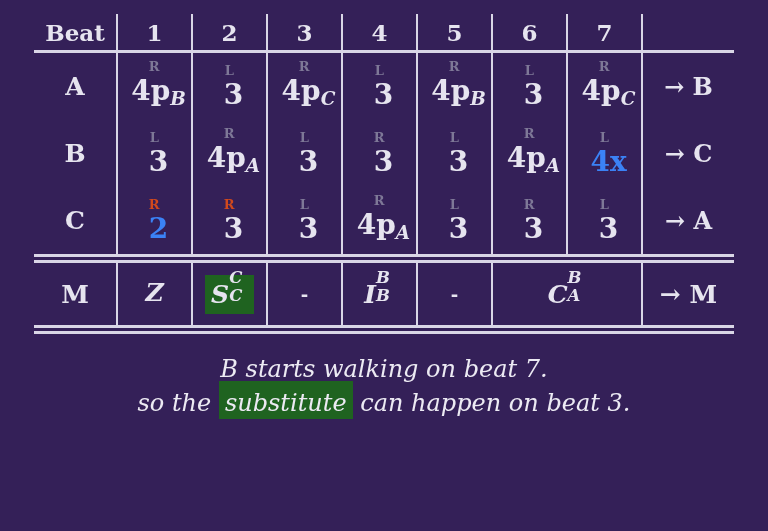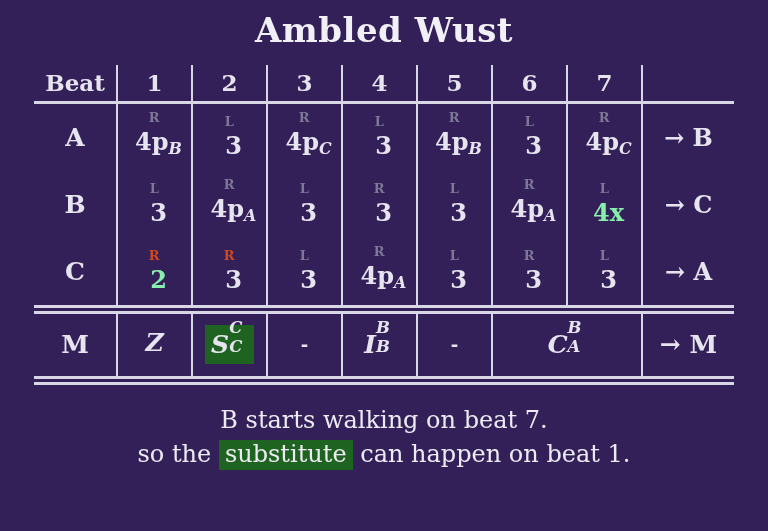--- a/index.html
+++ b/index.html
@@ -88,26 +88,26 @@
     display: block;
     font-size: 13px;
     line-height: 15px;
     color: #7e7897;
     letter-spacing: 0.5px;
     height: 17px;
   }
   .hand.accent { color: #d1491c; }
   .val {
     display: block;
-    font-size: 24px;
+    font-size: 28px;
     line-height: 30px;
     font-style: normal;
     padding-left: 8px;
   }
-  .val.accent { color: #86efac; }
+  .val.accent { color: #3b82f6; }
   .rowlabel {
     font-size: 25px;
   }
   .arrow {
     font-size: 24px;
     white-space: nowrap;
   }
 
   
   .mi { font-style: italic; font-family: "DejaVu Serif", "Liberation Serif", serif; }
@@ -157,32 +157,31 @@
   }
 
   
   .footer {
     text-align: center;
     margin-top: 18px;
     font-size: 24px;
     line-height: 34px;
     color: #eceaf3;
   }
-  .footer .line { white-space: nowrap; }
+  .footer .line { white-space: nowrap; font-style: italic; }
   .hl-green-inline {
     background: #1f6320;
-    padding: 0 6px 2px 6px;
+    padding: 8px 6px 2px 6px;
   }
 </style>
 </head>
 <body>
 
 <div class="page">
 
-  <div class="title">Ambled Wust</div>
 
   <div class="table-wrap">
     <table class="beat-table">
       <colgroup>
         <col class="c-label">
         <col class="c-beat">
           <col class="c-beat">
           <col class="c-beat">
           <col class="c-beat">
         <col class="c-beat">
@@ -324,16 +323,16 @@
               <div class="hline-double"></div>
               <div class="hline"></div>
             </td>
           </tr>
         </tbody>
     </table>
   </div>
 
   <div class="footer">
     <div class="line">B starts walking on beat 7.</div>
-    <div class="line"><span>so the </span><span class="hl-green-inline">substitute</span><span> can happen on beat 1.</span></div>
+    <div class="line"><span>so the </span><span class="hl-green-inline">substitute</span><span> can happen on beat 3.</span></div>
   </div>
 
 </div>
 
 </body></html>

